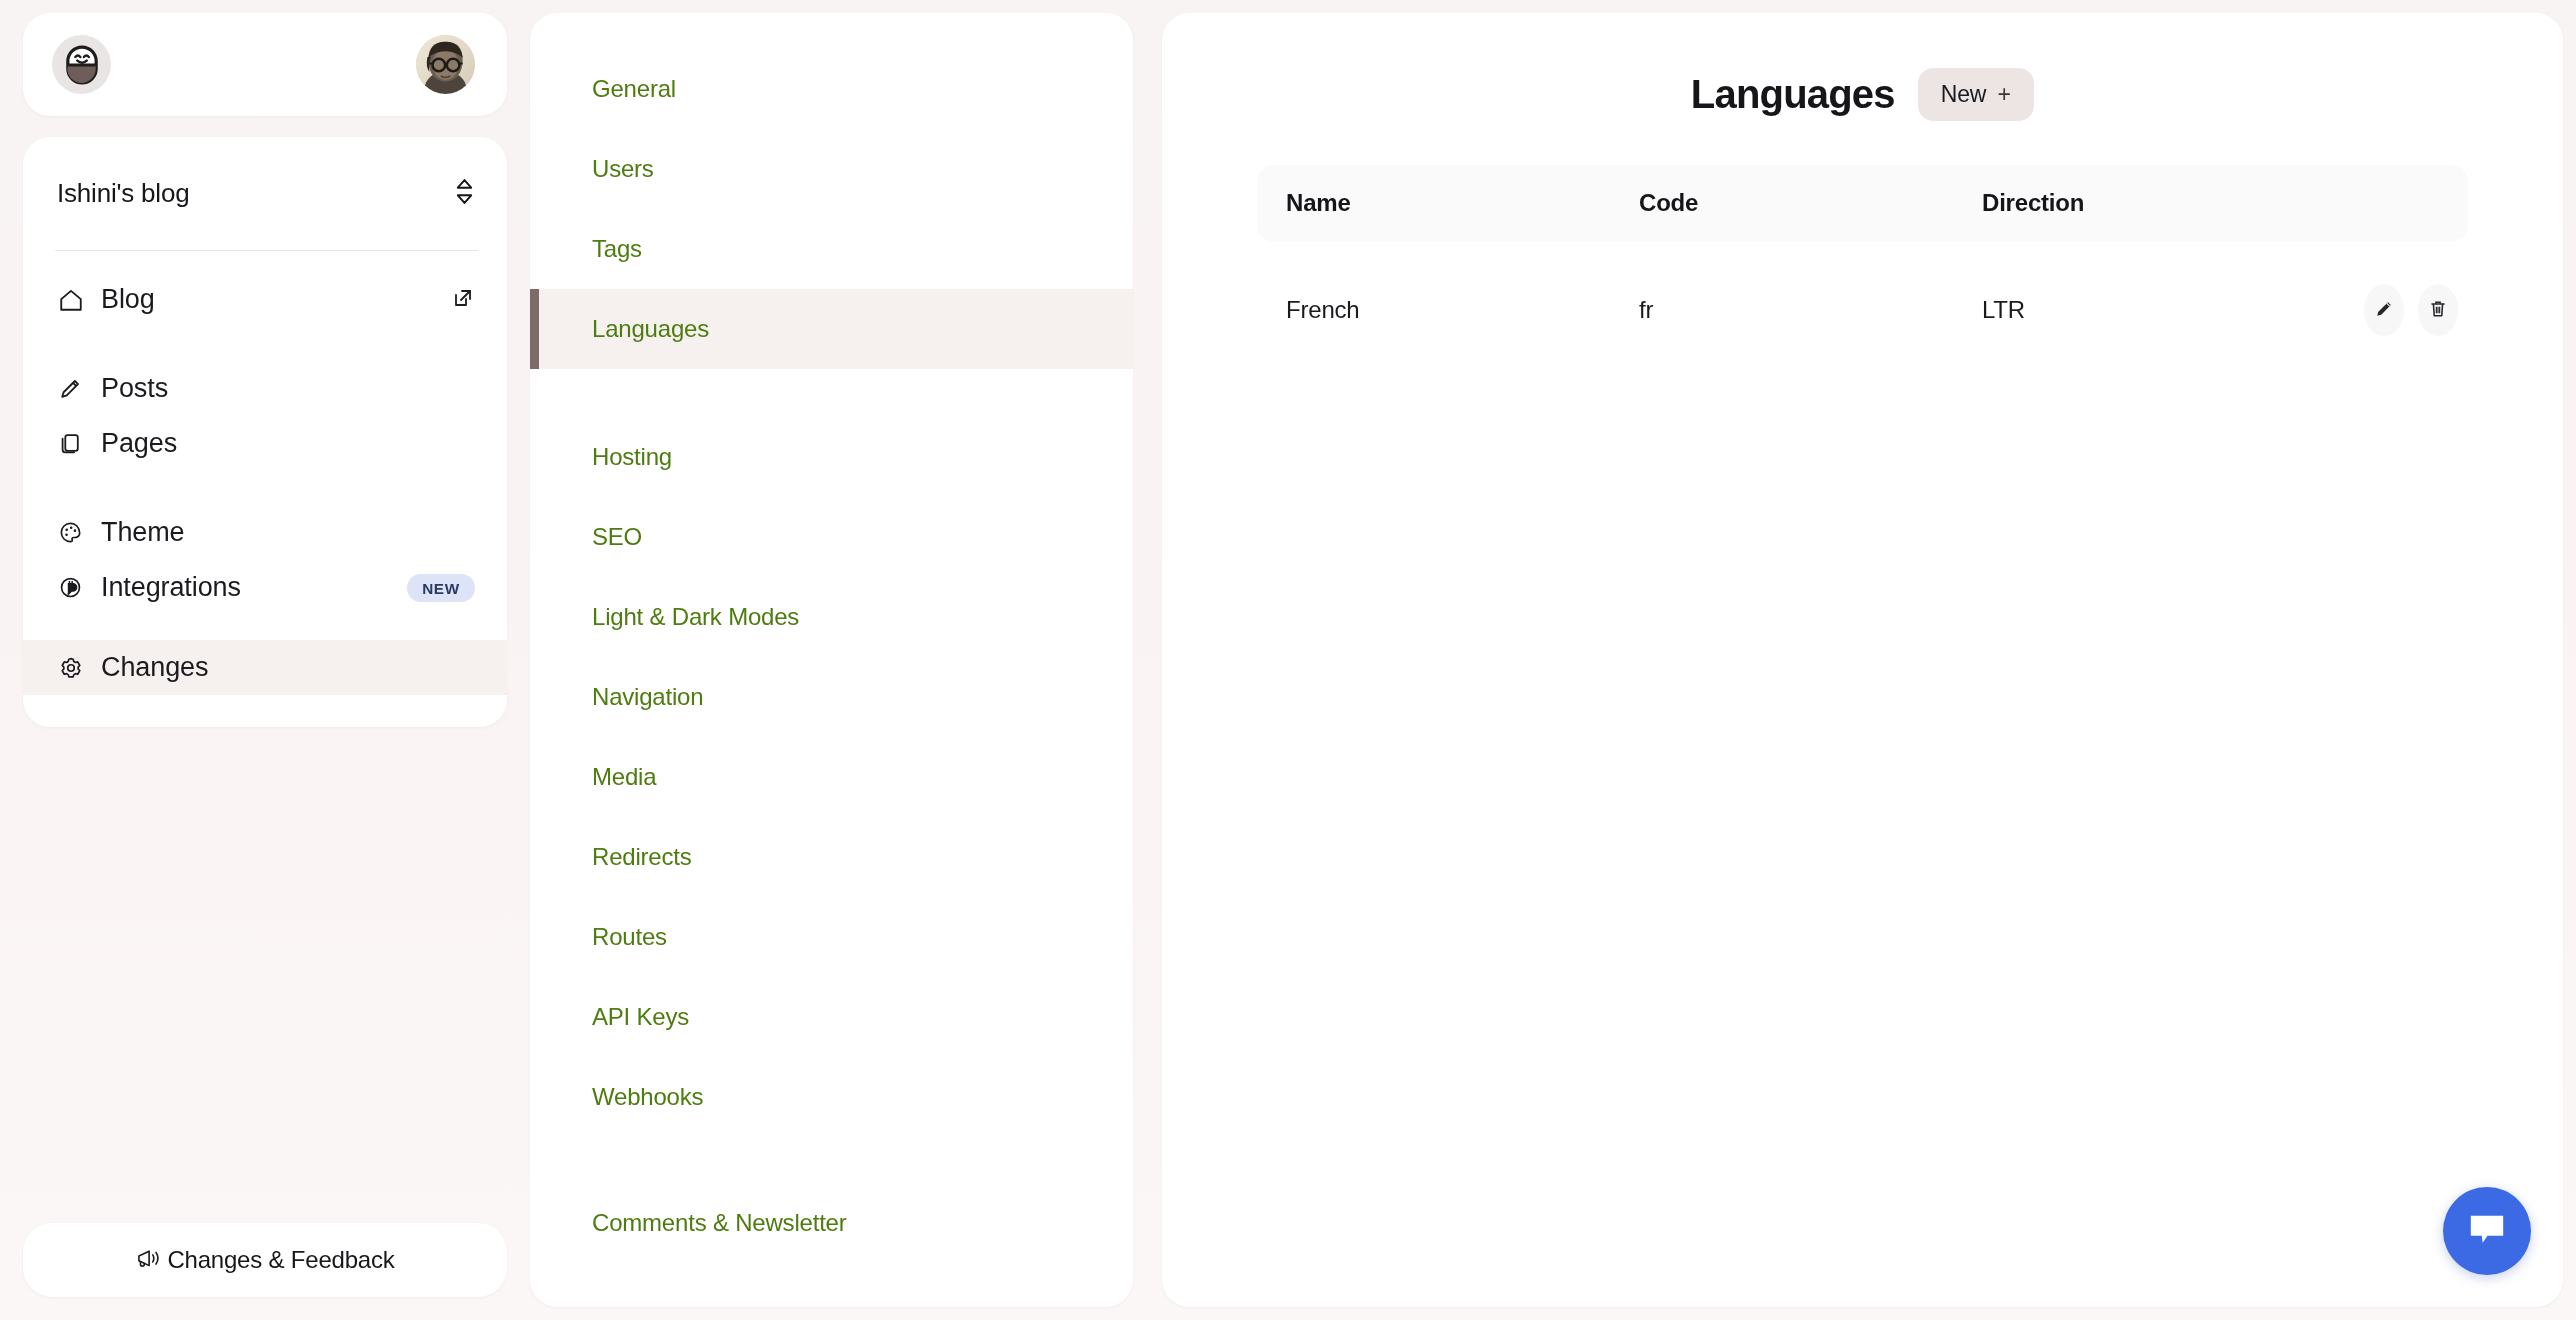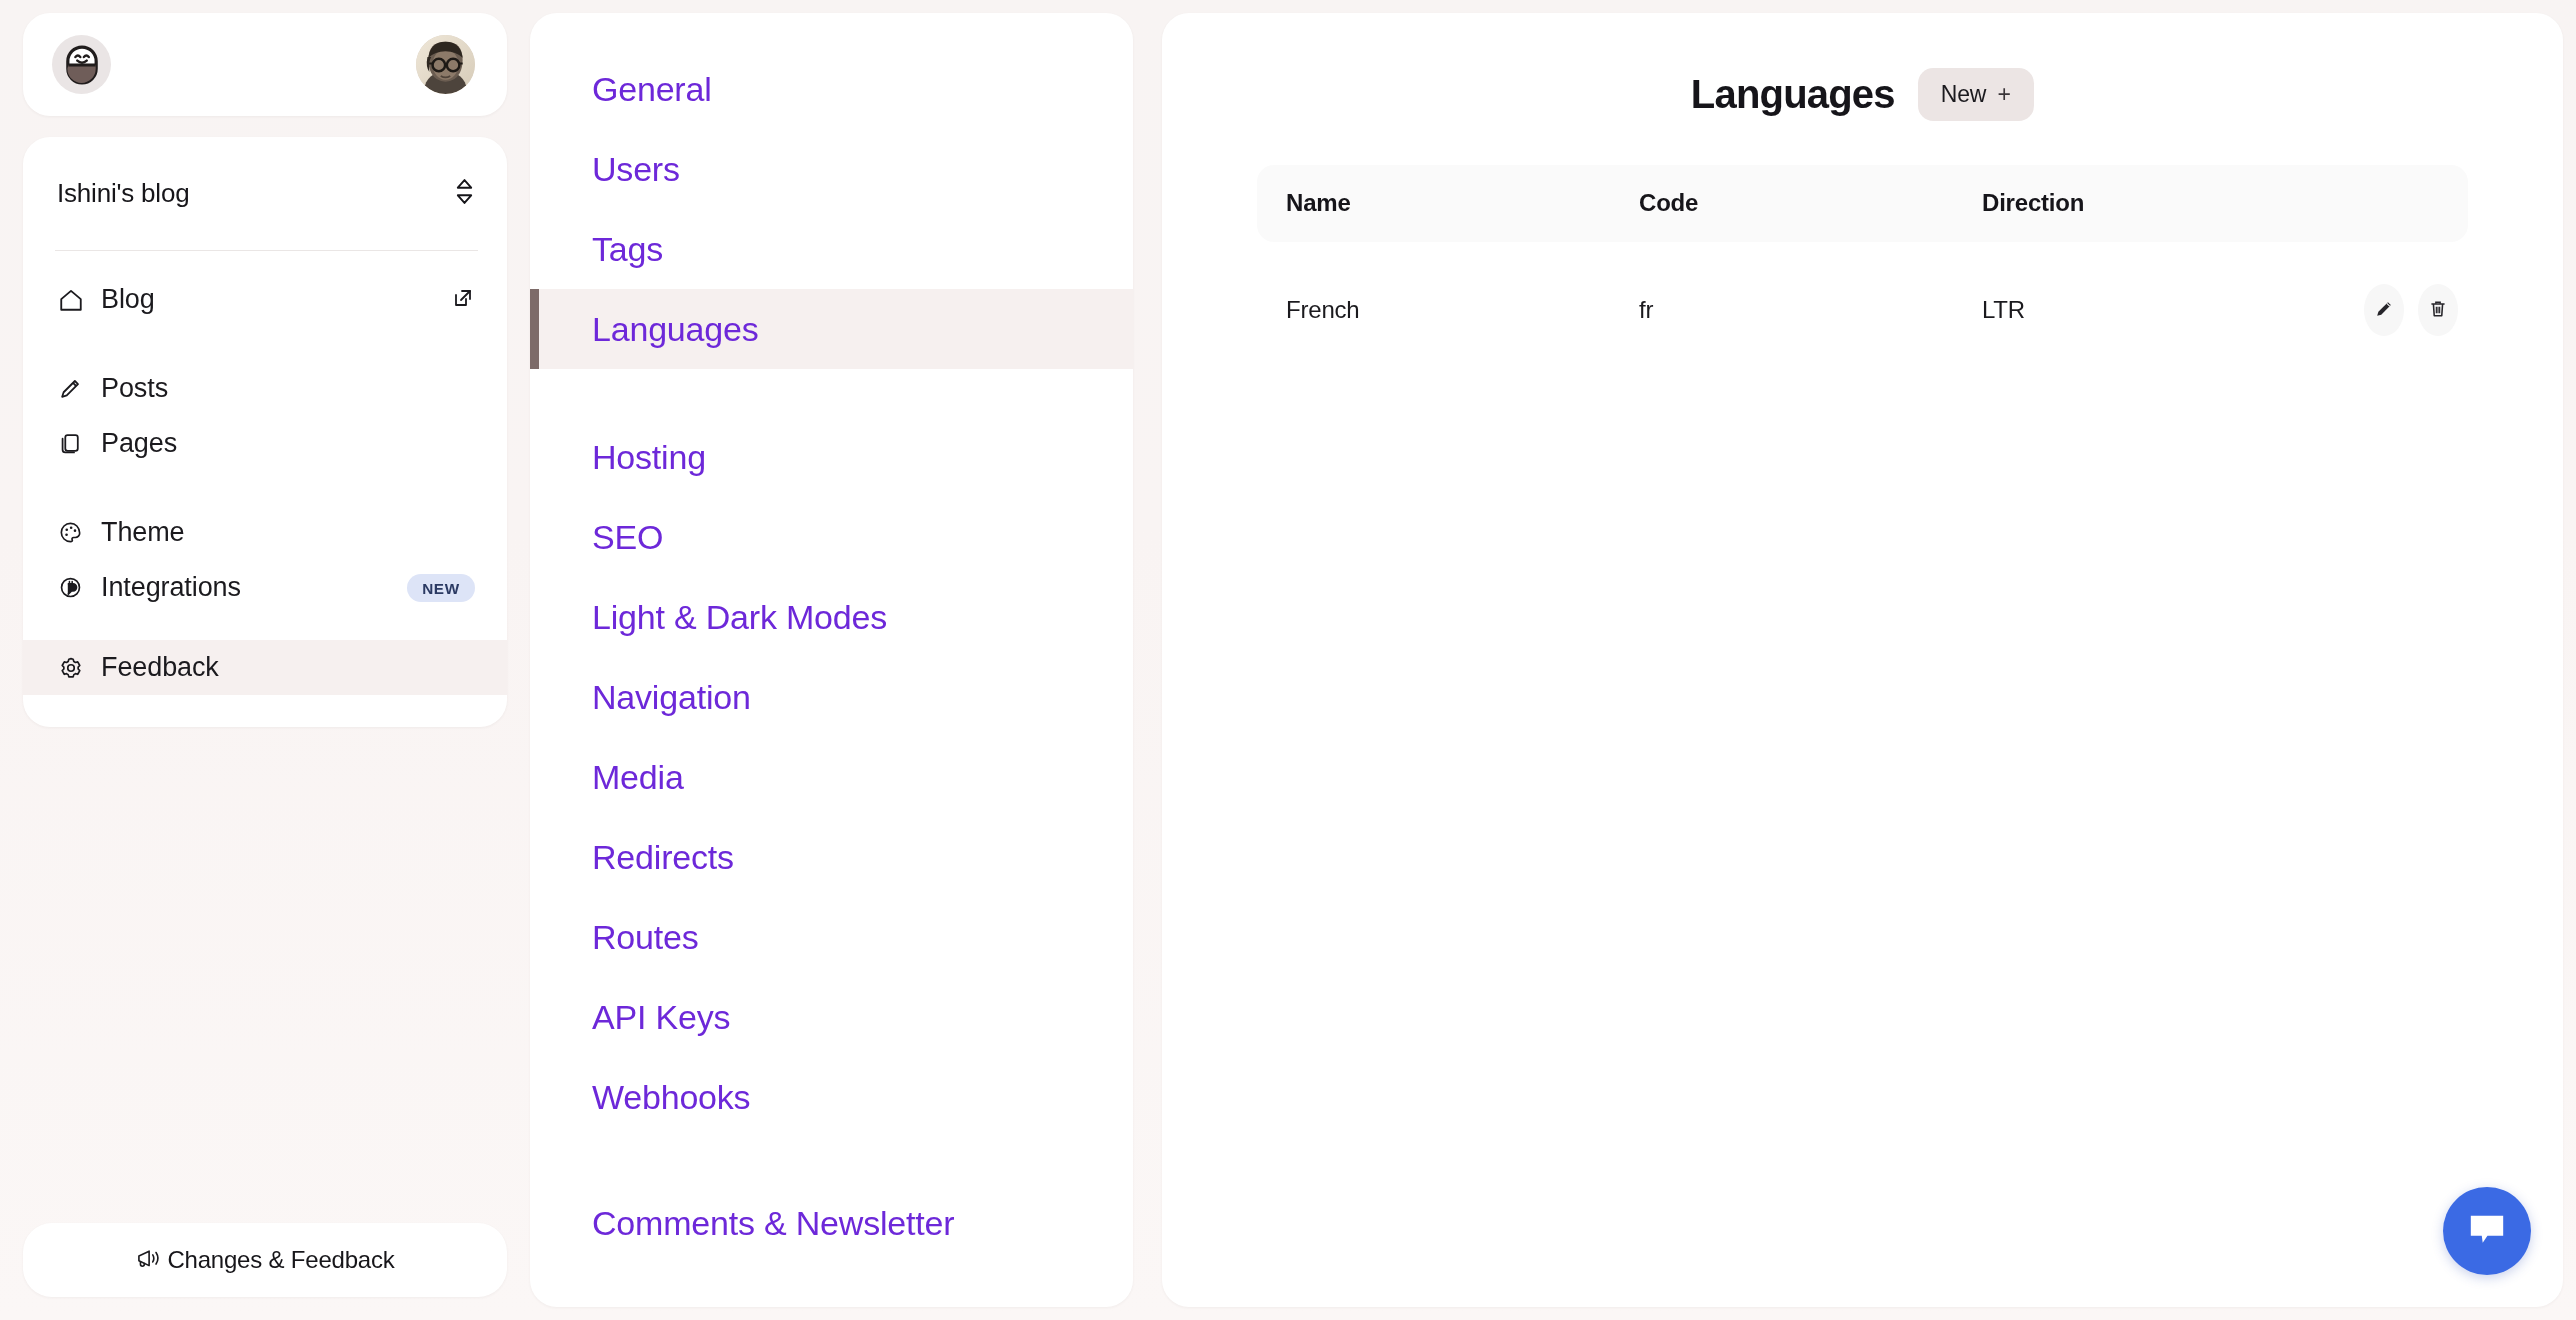--- a/index.html
+++ b/index.html
@@ -138,22 +138,22 @@
     padding: 36px 0 0 0;
     overflow: hidden;
     position: relative;
     box-shadow: 0 1px 2.9px rgba(60,40,35,0.05);
   }
   .set-item {
     height: 80px;
     display: flex;
     align-items: center;
     padding-left: 62px;
-    font-size: 34px;
-    color: #6d28d9;
+    font-size: 24px;
+    color: #4d7c0f;
     letter-spacing: -0.2px;
     position: relative;
     cursor: pointer;
   }
   .set-item.active { background: #f6f0ef; }
   .set-item.active::before {
     content: "";
     position: absolute; left: 0; top: 0; bottom: 0;
     width: 8.6px; background: #7d6b69;
   }
@@ -387,21 +387,21 @@
 
       <div class="gap-sm"></div>
 
       <div class="nav-item active">
         <span class="ico">
           <svg width="26" height="26" viewBox="0 0 24 24" aria-hidden="true">
             <path d="M12 3.4 l2 .5 .6 2.1 1.5 .9 2.1 -.6 1.9 3.4 -1.5 1.5 0 1.7 1.5 1.5 -1.9 3.4 -2.1 -.6 -1.5 .9 -.6 2.1 -4 0 -.6 -2.1 -1.5 -.9 -2.1 .6 -1.9 -3.4 1.5 -1.5 0 -1.7 -1.5 -1.5 1.9 -3.4 2.1 .6 1.5 -.9 .6 -2.1z" fill="none" stroke="#1b1a1e" stroke-width="1.55" stroke-linejoin="round"></path>
             <circle cx="12" cy="12" r="3" fill="none" stroke="#1b1a1e" stroke-width="1.55"></circle>
           </svg>
         </span>
-        <span class="label">Feedback</span>
+        <span class="label">Changes</span>
       </div>
 
     </div>
   </div>
 
   <div class="card feedback-card">
     <span>
       <svg width="29" height="25" viewBox="0 0 30 26" aria-hidden="true">
         <path d="M4 10.4 L14.6 5.4 V20.4 L4 15.4 Z" fill="none" stroke="#1b1a1e" stroke-width="1.7" stroke-linejoin="round"></path>
         <path d="M5.6 15.8 V19 a2 2 0 0 0 4 0 V17.4" fill="none" stroke="#1b1a1e" stroke-width="1.7" stroke-linejoin="round"></path>

